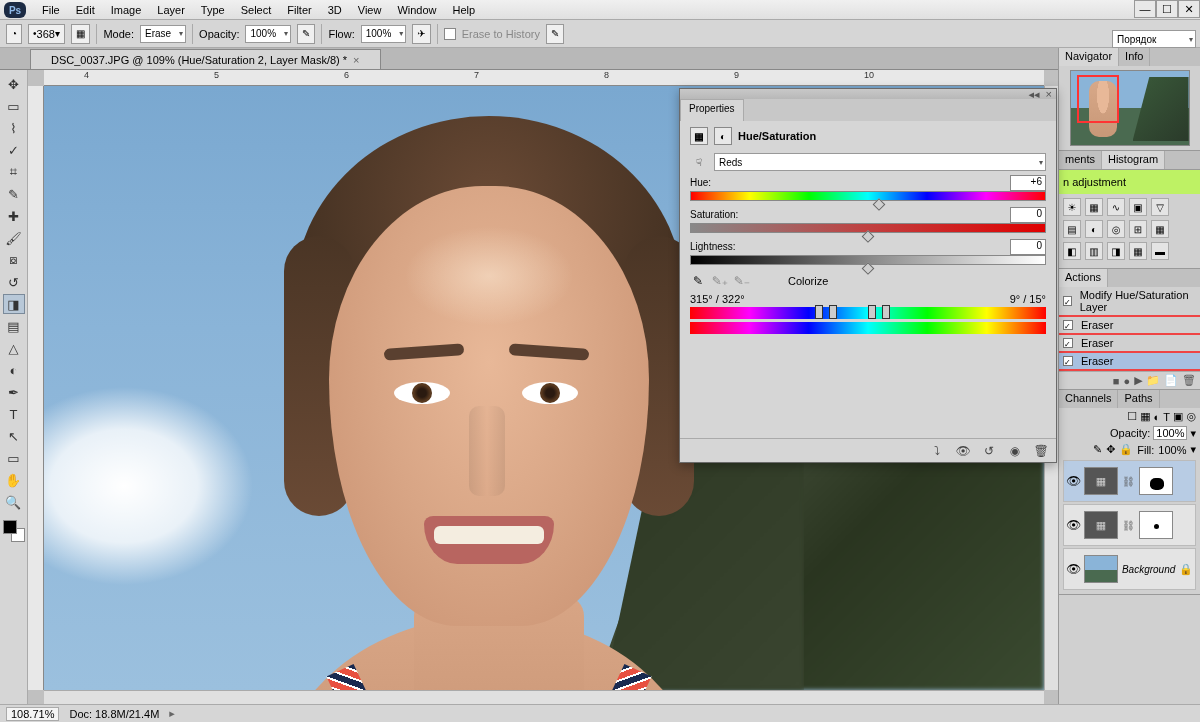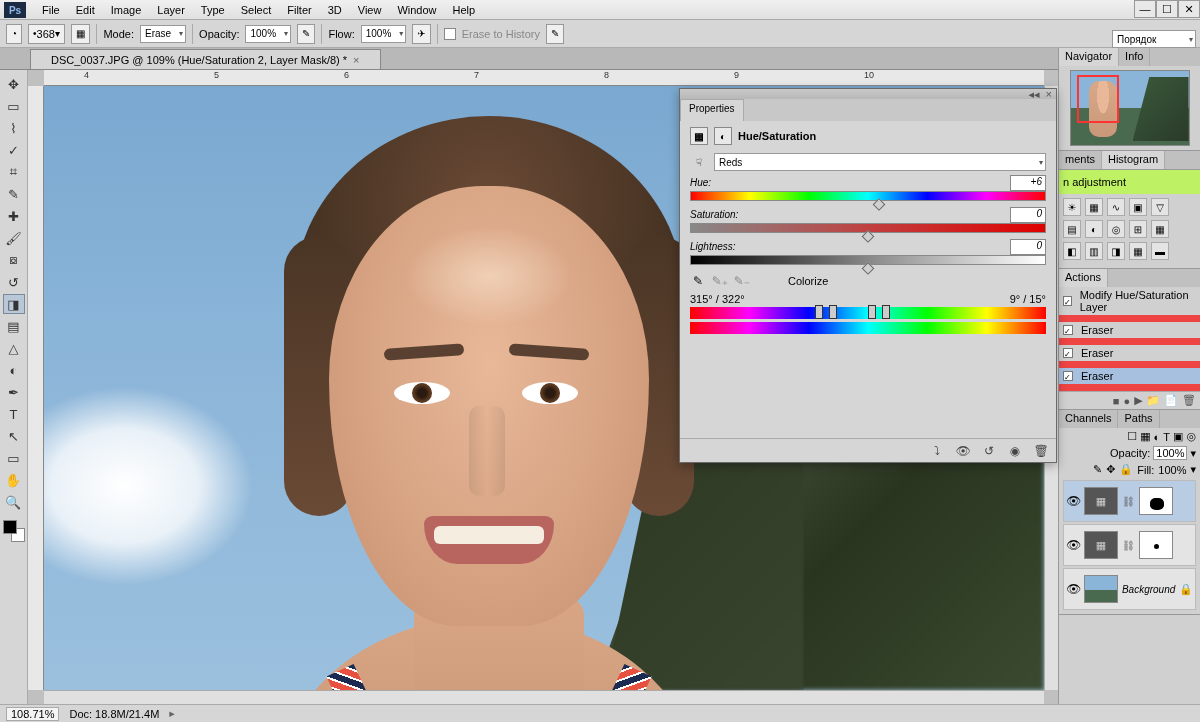--- a/index.html
+++ b/index.html
@@ -1,18 +1,18 @@
 <!DOCTYPE html>
 <html><head>
 <meta charset="utf-8">
 <style>
   * { box-sizing: border-box; margin: 0; padding: 0; font-family: Tahoma, Arial, sans-serif; font-size: 11px; user-select: none; }
   body { background: #d6d6d6; overflow: hidden; width: 1200px; height: 722px; position: relative; }
   .menubar { height: 20px; background: linear-gradient(#f0f0f0,#e0e0e0); border-bottom: 1px solid #aaa; display: flex; align-items: center; padding-left: 34px; position: relative; }
-  .ps-logo { position: absolute; left: 4px; top: 2px; width: 22px; height: 16px; background: #1c2b44; color: #8fb9e8; font-weight: bold; font-size: 10px; display:flex; align-items:center; justify-content:center; border-radius:0; }
+  .ps-logo { position: absolute; left: 4px; top: 2px; width: 22px; height: 16px; background: #1c2b44; color: #8fb9e8; font-weight: bold; font-size: 10px; display:flex; align-items:center; justify-content:center; border-radius:6px; }
   .menubar span { padding: 0 8px; line-height: 20px; cursor: default; }
   .win-controls { position: absolute; right: 0; top: 0; display: flex; }
   .win-controls div { width: 22px; height: 18px; border: 1px solid #999; background: #e8e8e8; display:flex; align-items:center; justify-content:center; font-size:11px; }
   .optbar { height: 28px; background: #d6d6d6; border-bottom: 1px solid #aaa; display: flex; align-items: center; padding: 0 6px; gap: 6px; }
   .optbar .btn, .optbar .field { border: 1px solid #999; background: #f0f0f0; height: 20px; display:flex; align-items:center; padding: 0 4px; font-size:10px; }
   .optbar .sep { width:1px; height:20px; background:#aaa; }
   .optbar .cbx { width:12px;height:12px;border:1px solid #888;background:#fff; }
   .dropdown-field { border:1px solid #999; background:#fff; height:18px; display:flex; align-items:center; padding:0 14px 0 4px; position:relative; font-size:10px; }
   .dropdown-field::after { content:"▾"; position:absolute; right:2px; font-size:8px; color:#555; }
   .tabbar { height: 22px; background: #b8b8b8; border-bottom: 1px solid #888; display: flex; align-items: end; padding-left: 30px; }
@@ -70,21 +70,21 @@
   .prop-row label { width:46px; font-size:10px; }
   .prop-row .dd { flex:1; }
   .slider-row { margin-bottom:6px; }
   .slider-row label { font-size:10px; display:block; margin-bottom:2px; }
   .slider-track { height:10px; border:1px solid #888; position:relative; }
   .slider-track .thumb { position:absolute; top:8px; width:9px; height:9px; background:#d0d0d0; border:1px solid #666; transform:translateX(-50%) rotate(45deg); }
   .hue-grad { background:linear-gradient(90deg,#f00,#ff0,#0f0,#0ff,#00f,#f0f,#f00); }
   .sat-grad { background:linear-gradient(90deg,#888,#c04040,#e00000); }
   .lig-grad { background:linear-gradient(90deg,#000,#888,#fff); }
   .val-box { width:36px; height:16px; border:1px solid #888; background:#fff; text-align:right; padding:0 3px; font-size:10px; float:right; }
-  .slider-head { display:flex; justify-content:space-between; align-items:center;font-style:italic; }
+  .slider-head { display:flex; justify-content:space-between; align-items:center; }
   .colorize-row { display:flex; align-items:center; gap:6px; margin:8px 0 4px; }
   .colorize-row .tool-ico { width:16px;height:16px;display:flex;align-items:center;justify-content:center; font-size:12px; }
   .range-labels { display:flex; justify-content:space-between; font-size:10px; margin-bottom:2px; }
   .color-bars { height:12px; margin-bottom:2px; position:relative; }
   .spectrum { height:12px; background:linear-gradient(90deg,#f00,#f0f,#00f,#0ff,#0f0,#ff0,#f00); }
   .spectrum2 { height:12px; background:linear-gradient(90deg,#f00,#f0f,#00f,#0ff,#0f0,#ff0,#f00); margin-top:3px; }
   .range-markers { position:absolute; top:-2px; left:0; right:0; height:16px; }
   .rm { position:absolute; width:8px; height:14px; border:1px solid #333; background:#ccc; }
   .prop-footer { height:24px; border-top:1px solid #aaa; display:flex; justify-content:flex-end; align-items:center; gap:8px; padding:0 6px; }
   .prop-footer div { width:18px;height:16px; display:flex;align-items:center;justify-content:center;color:#444;font-size:12px; }
@@ -96,21 +96,21 @@
   .ptabs span.active { background:#d6d6d6; }
   .nav-body { padding:4px; display:flex; justify-content:center; }
   .nav-thumb { width:120px; height:76px; background:linear-gradient(180deg,#8ab4d8 50%,#4a6a50 50%); position:relative; border:1px solid #888; }
   .nav-thumb .nv-person { position:absolute; left:18px; top:10px; width:28px; height:56px; background:radial-gradient(ellipse at 50% 26%,#e8b898 0 30%,transparent 31%),linear-gradient(#d8a888,#c89878); border-radius:10px; }
   .nav-thumb .nv-rock { position:absolute; right:0; top:6px; width:56px; height:64px; background:linear-gradient(135deg,#3a5a3a,#2a3a2a); clip-path:polygon(30% 0,100% 0,100% 100%,0 100%); }
   .nav-thumb .nv-box { position:absolute; left:6px; top:4px; width:42px; height:48px; border:2px solid #f33; }
   .adj-body { padding:4px; }
   .adj-body .icorow { display:flex; gap:4px; margin-bottom:4px; }
   .adj-body .ico { width:18px;height:18px;border:1px solid #aaa;background:#e4e4e4;font-size:10px;display:flex;align-items:center;justify-content:center; }
   .actions-body { font-size:10px; }
-  .act-item { padding:2px 4px; border-bottom:7px solid #ef4444; display:flex; align-items:center; gap:4px; }
+  .act-item { padding:2px 4px; border-bottom:2px solid #ef4444; display:flex; align-items:center; gap:4px; }
   .act-item.sel { background:#a8c0e0; }
   .act-foot { height:18px; border-top:1px solid #aaa; display:flex; justify-content:flex-end; gap:4px; padding:0 4px; align-items:center; }
   .act-foot div { font-size:11px; color:#555; }
   .layers-body { padding:2px 4px; }
   .lyr-opts { display:flex; align-items:center; gap:3px; margin-bottom:3px; font-size:9px; justify-content:flex-end; }
   .lyr-opts .box { border:1px solid #999; padding:0 2px; background:#fff; }
   .lyr-lockrow { display:flex; align-items:center; gap:4px; font-size:9px; justify-content:flex-end; margin-bottom:4px; }
   .layer { display:flex; align-items:center; gap:4px; height:42px; border:1px solid #bbb; margin-bottom:2px; padding:2px; background:#e4e4e4; }
   .layer.sel { background:#b8cce4; }
   .layer .eye { width:14px; font-size:12px; text-align:center; }

